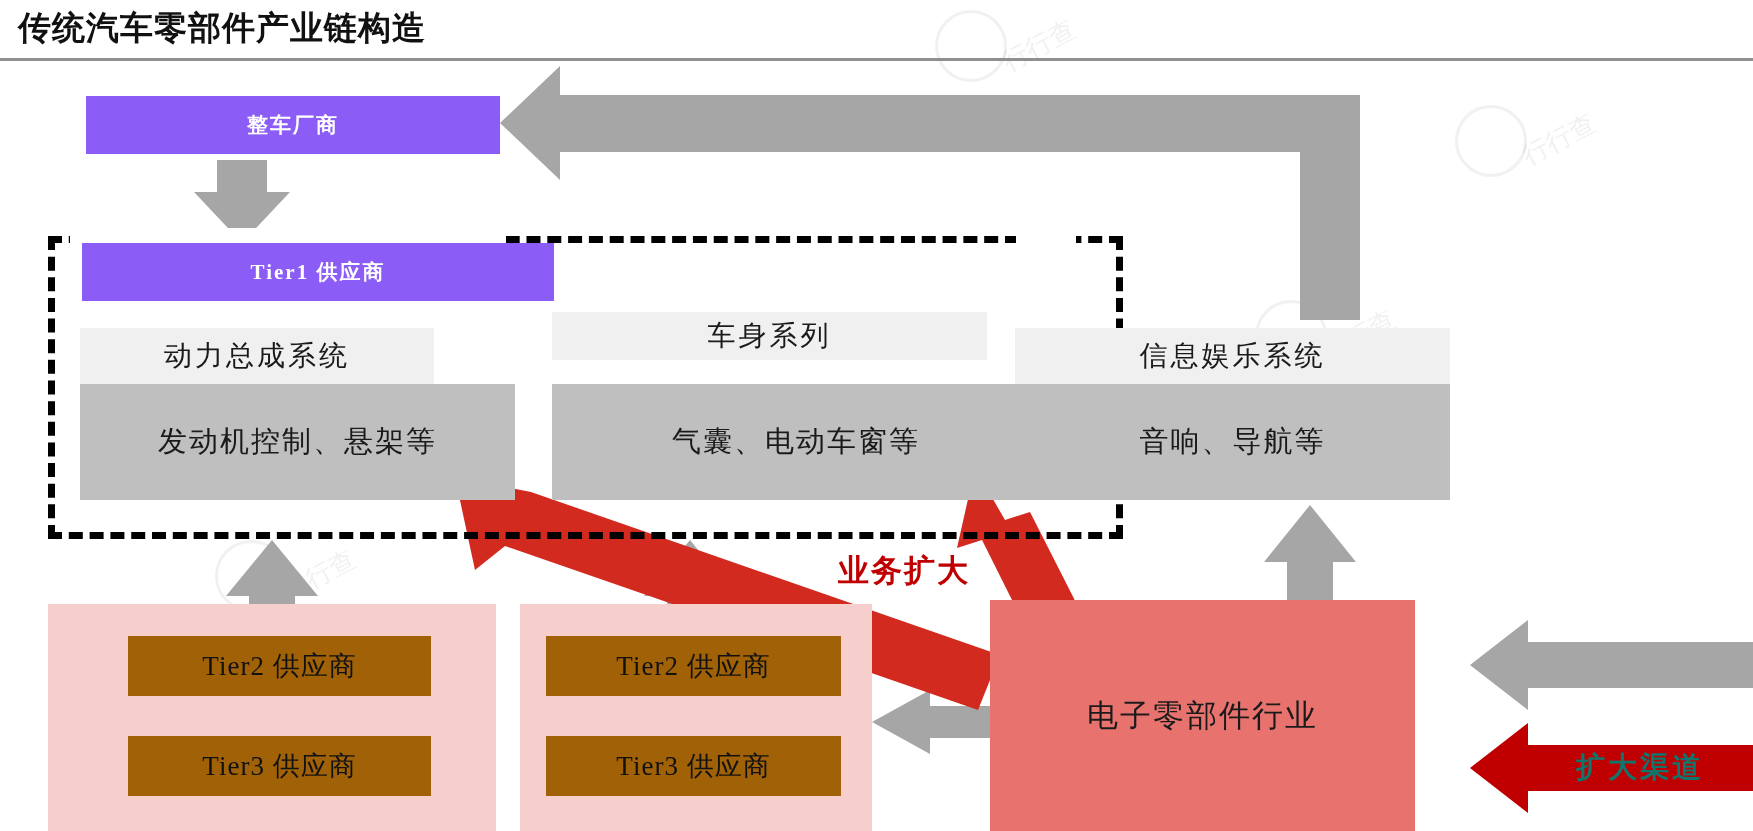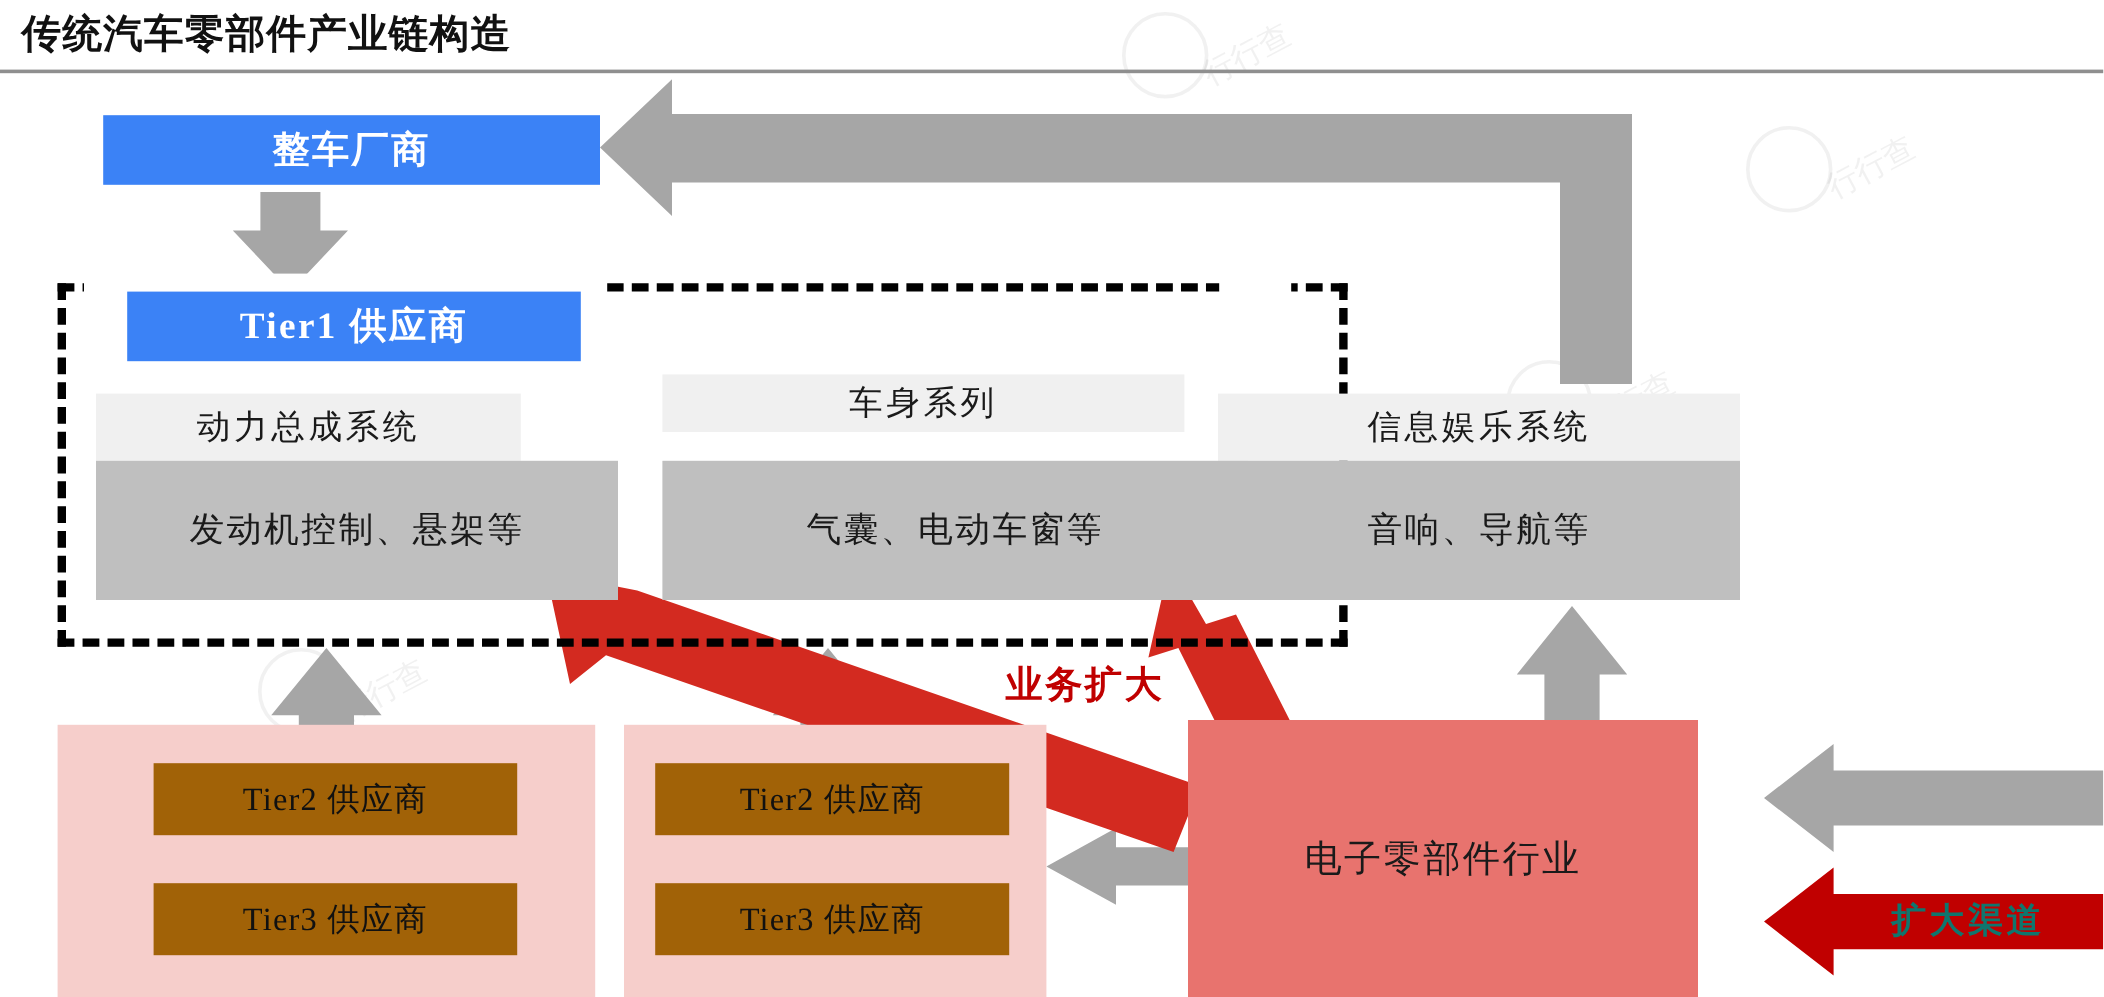--- a/index.html
+++ b/index.html
@@ -43,24 +43,24 @@
   .box {
     position: absolute;
     box-sizing: border-box;
     display: flex;
     align-items: center;
     justify-content: center;
     text-align: center;
     white-space: nowrap;
   }
   .red-box {
-    background: #3b82f6;
+    background: #8b5cf6;
     color: #ffffff;
     font-weight: 700;
-    font-size: 31px;
+    font-size: 21px;
     letter-spacing: 2px;
   }
   .sys-head {
     background: #f0f0f0;
     color: #1a1a1a;
     font-size: 28px;
     letter-spacing: 3px;
   }
   .sys-body {
     background: #bfbfbf;
@@ -203,21 +203,21 @@
 
   <div class="dashed-region" style="left:48px; top:236px; width:1075px; height:303px;"></div>
 
   <div class="dashed-mask" style="left:70px; top:228px; width:436px; height:22px;"></div>
   <div class="dashed-mask" style="left:1016px; top:228px; width:60px; height:22px;"></div>
 
   <div class="box red-box" style="left:86px; top:96px; width:414px; height:58px;">
     <span>整车厂商</span>
   </div>
 
-  <div class="box red-box" style="left:82px; top:243px; width:378px; height:58px;margin-left:24px;">
+  <div class="box red-box" style="left:82px; top:243px; width:472px; height:58px;">
     <span>Tier1 供应商</span>
   </div>
 
   <div class="box sys-head" style="left:80px; top:328px; width:354px; height:56px;">
     <span>动力总成系统</span>
   </div>
   <div class="box sys-body" style="left:80px; top:384px; width:435px; height:116px;">
     <span>发动机控制、悬架等</span>
   </div>
 

